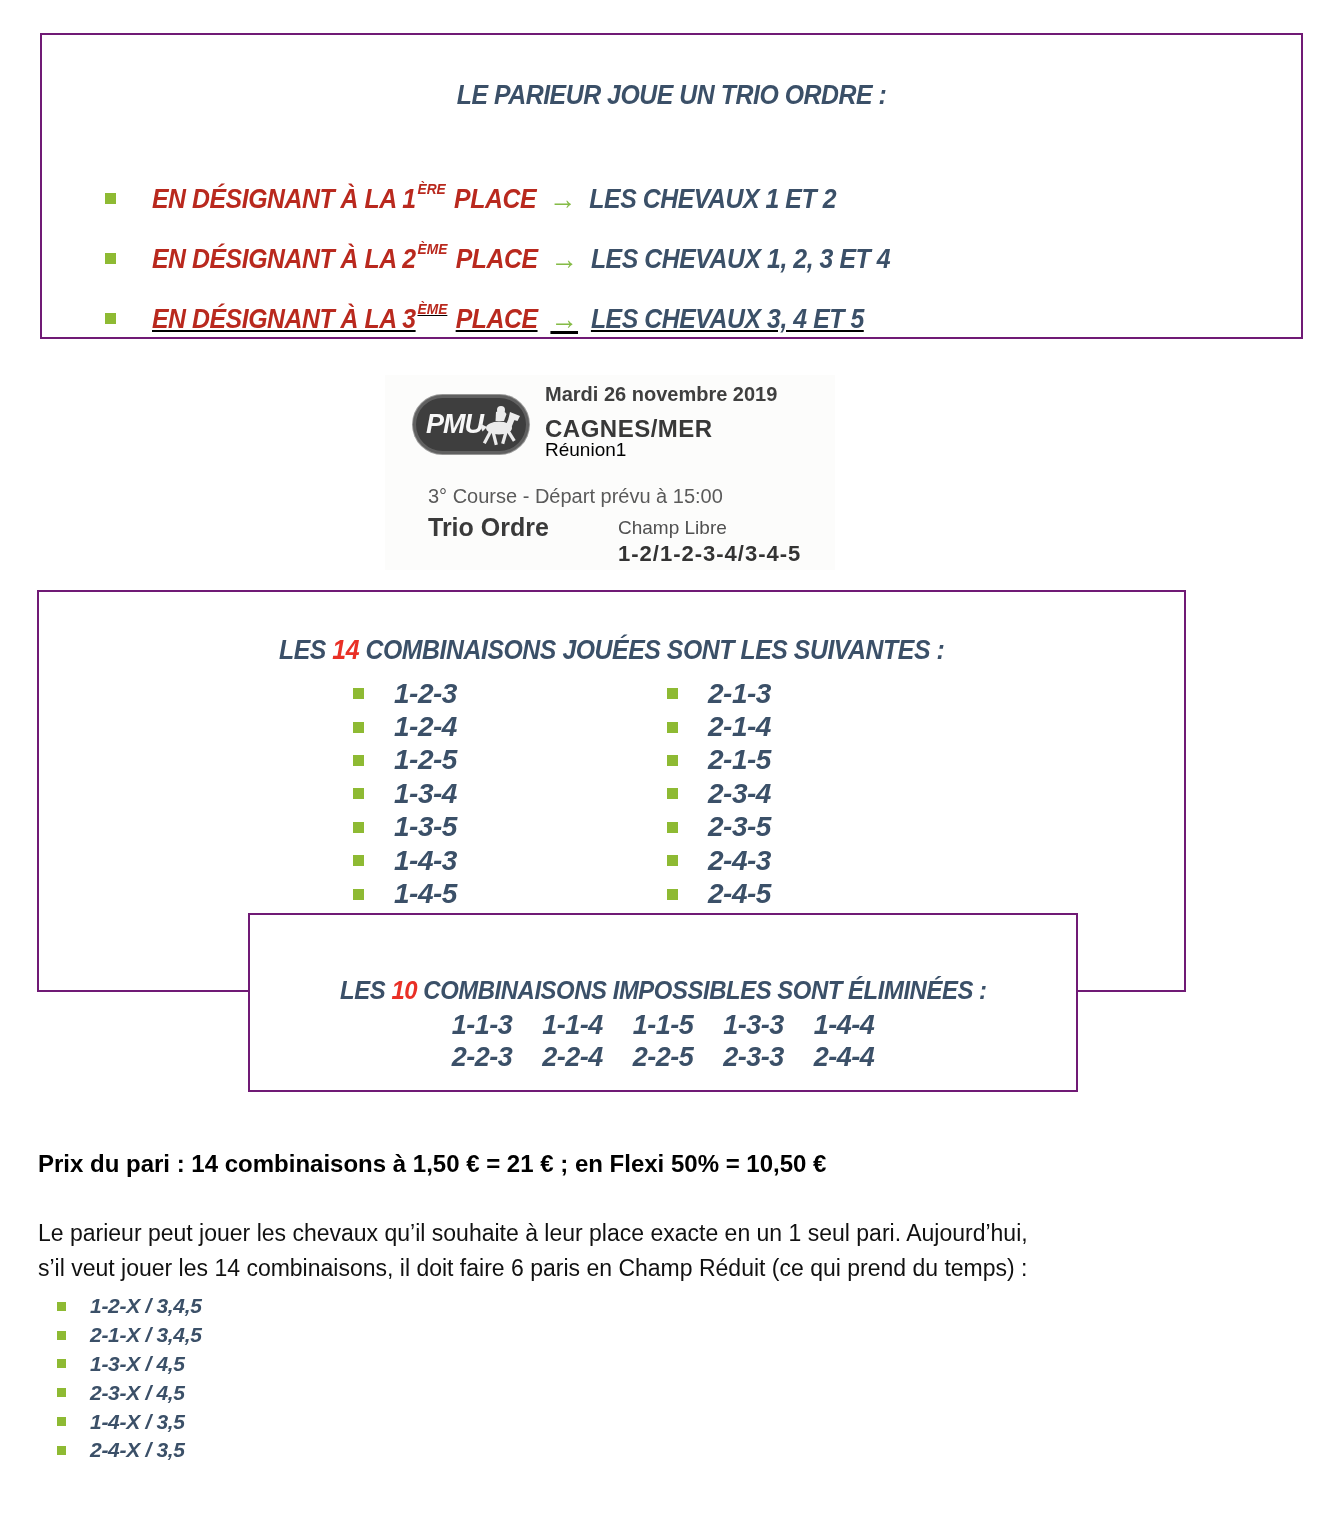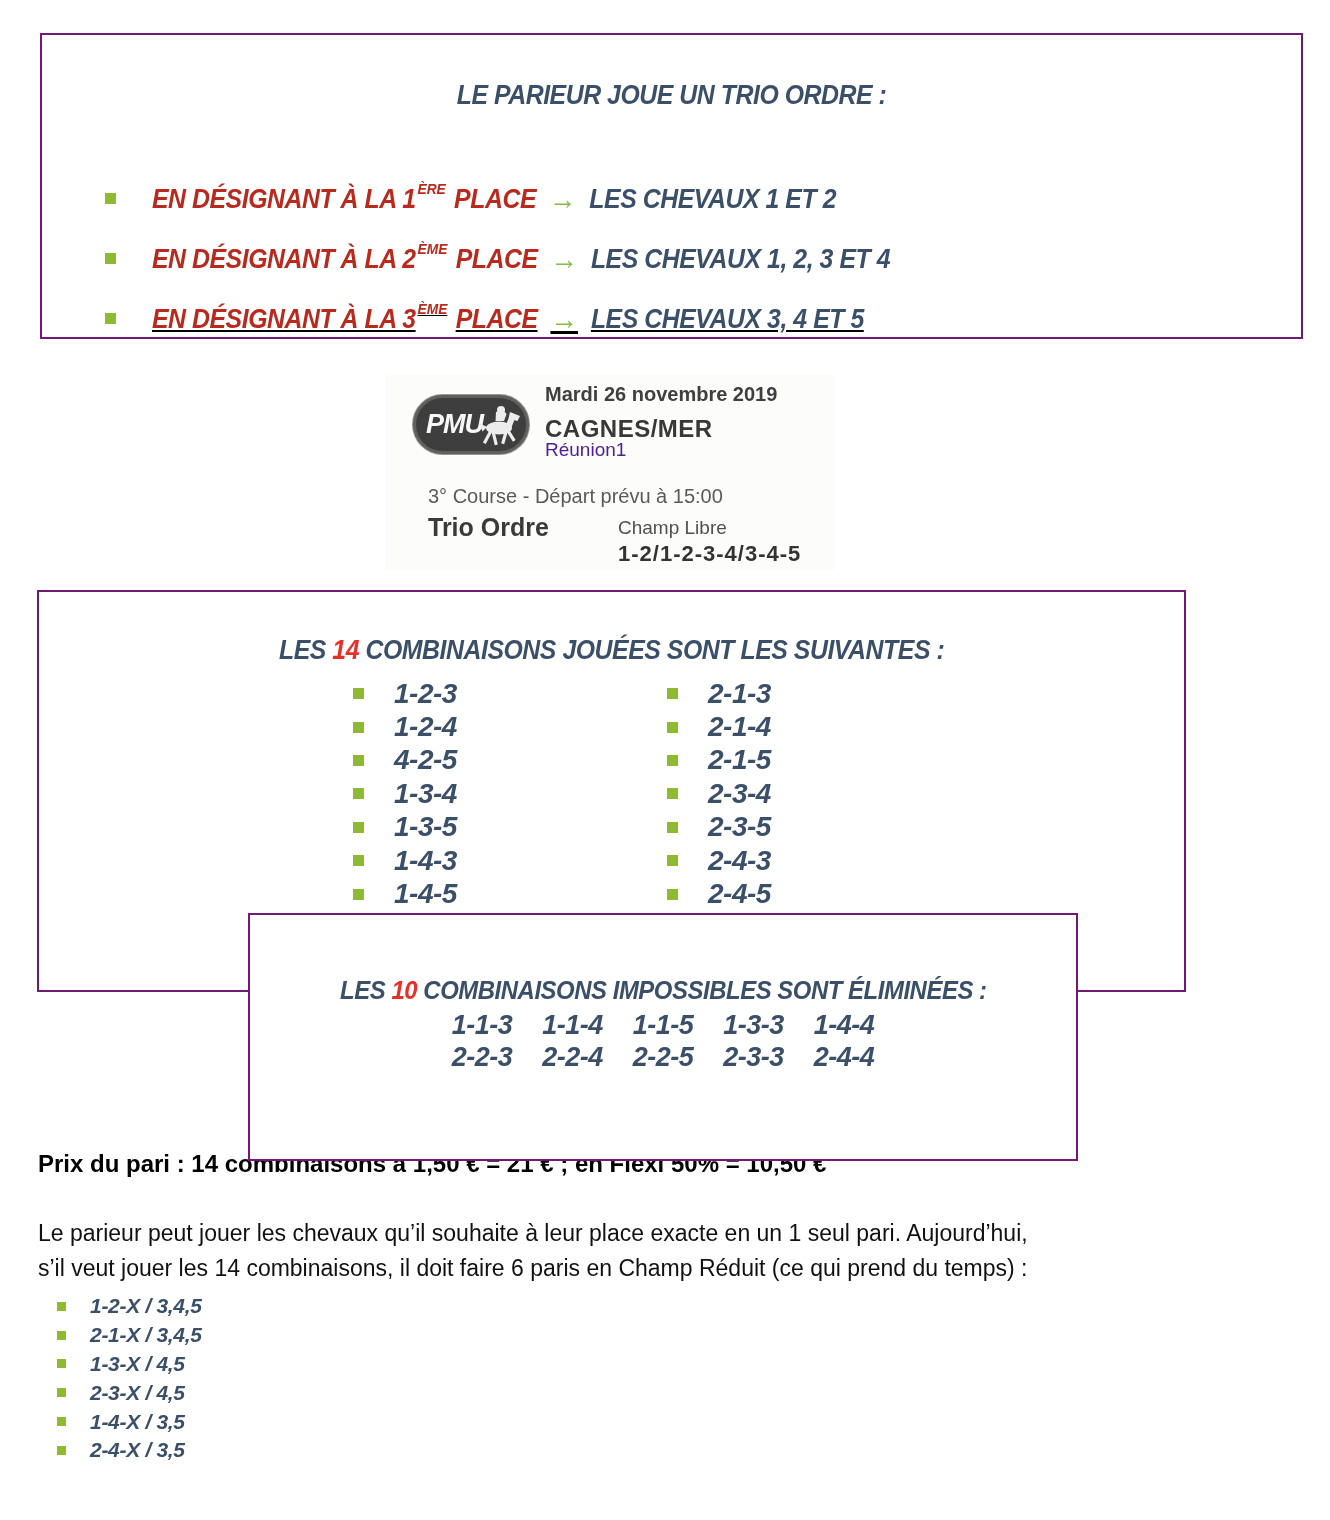--- a/index.html
+++ b/index.html
@@ -14,21 +14,21 @@
 
   
   .frame {
     position:absolute;
     border:2px solid #701a75;
     background:#ffffff;
     box-sizing:border-box;
   }
   .box-intro  { left:40px;  top:33px;  width:1263px; height:306px; }
   .box-played { left:37px;  top:590px; width:1149px; height:402px; }
-  .box-elim   { left:248px; top:913px; width:830px;  height:248px; z-index:2; }
+  .box-elim   { left:248px; top:913px; width:830px;  height:179px; z-index:2; }
 
   
   .hl { font-weight:bold; font-style:italic; letter-spacing:-0.5px; color:#3b5068; }
   .red    { color:#b9291e; }
   .redhot { color:#e93026; }
   .navy   { color:#3b5068; }
 
   .center-line { position:absolute; left:0; right:0; text-align:center; white-space:nowrap; }
   .squeeze { display:inline-block; transform:scaleX(0.92); transform-origin:center center; }
 
@@ -88,21 +88,21 @@
     box-shadow: inset 0 0 0 3px rgba(255,255,255,0.18), 0 0 0 1px rgba(70,70,70,0.55);
     display:flex; align-items:center;
   }
   .pmu-logo-text {
     color:#f7f7f7; font-weight:bold; font-style:italic;
     font-size:27px; margin-left:13px; letter-spacing:-1px;
   }
   .horse-svg { position:absolute; right:2px; top:3px; }
   .t-date    { left:160px; top:8px;   font-size:20px; font-weight:bold; color:#3f3f3f; white-space:nowrap; }
   .t-track   { left:160px; top:40px;  font-size:24px; font-weight:bold; color:#383838; letter-spacing:0.5px; }
-  .t-meeting { left:160px; top:64px;  font-size:19px; color:#4c1d95; }
+  .t-meeting { left:160px; top:64px;  font-size:19px; color:#000000; }
   .t-race    { left:43px;  top:110px; font-size:20px; color:#5a5a5a; white-space:nowrap; }
   .t-type    { left:43px;  top:138px; font-size:25px; font-weight:bold; color:#3a3a3a; }
   .t-field   { left:233px; top:142px; font-size:19px; color:#505050; }
   .t-sel     { left:233px; top:166px; font-size:22px; font-weight:bold; color:#333333; letter-spacing:1px; white-space:nowrap; }
 
   
   .price-line {
     position:absolute; left:38px; top:1150px;
     font-size:24px; font-weight:bold; color:#000000; white-space:nowrap;
   }
@@ -200,21 +200,21 @@
     <li>
         <span class="sq"></span>
         <span class="hl">1-2-3</span>
       </li>
     <li>
         <span class="sq"></span>
         <span class="hl">1-2-4</span>
       </li>
     <li>
         <span class="sq"></span>
-        <span class="hl">4-2-5</span>
+        <span class="hl">1-2-5</span>
       </li>
     <li>
         <span class="sq"></span>
         <span class="hl">1-3-4</span>
       </li>
     <li>
         <span class="sq"></span>
         <span class="hl">1-3-5</span>
       </li>
     <li>

